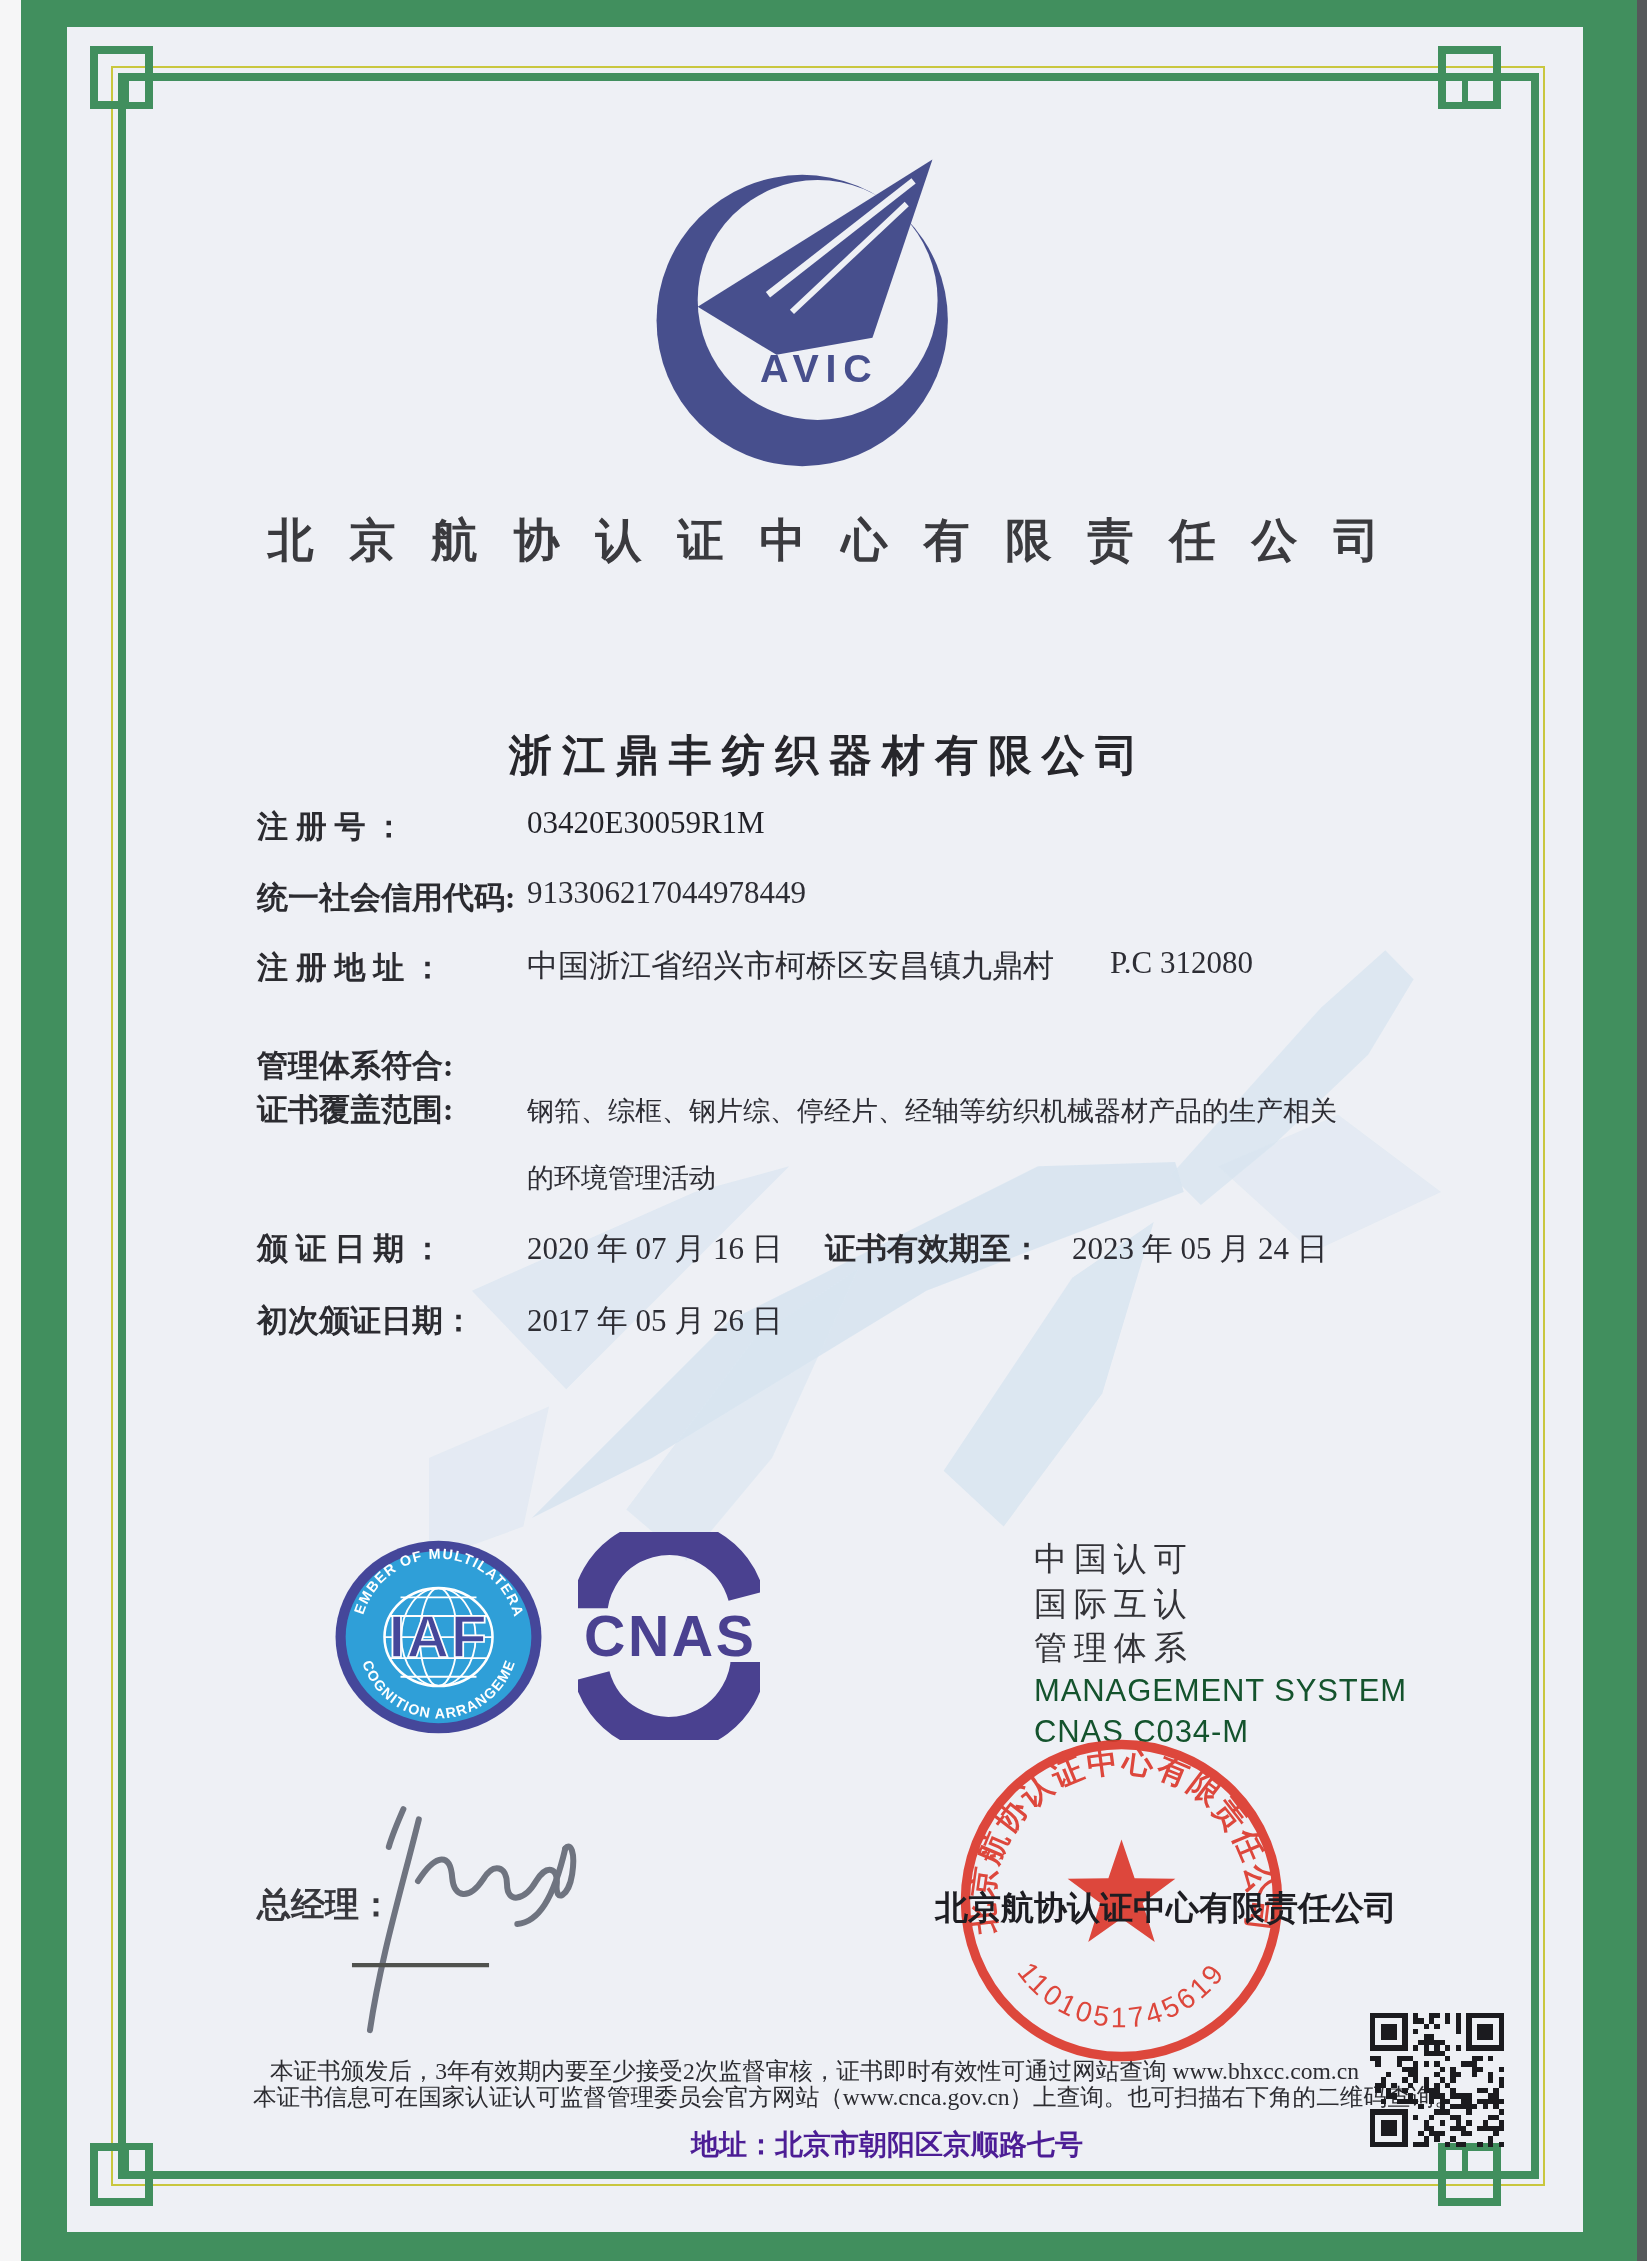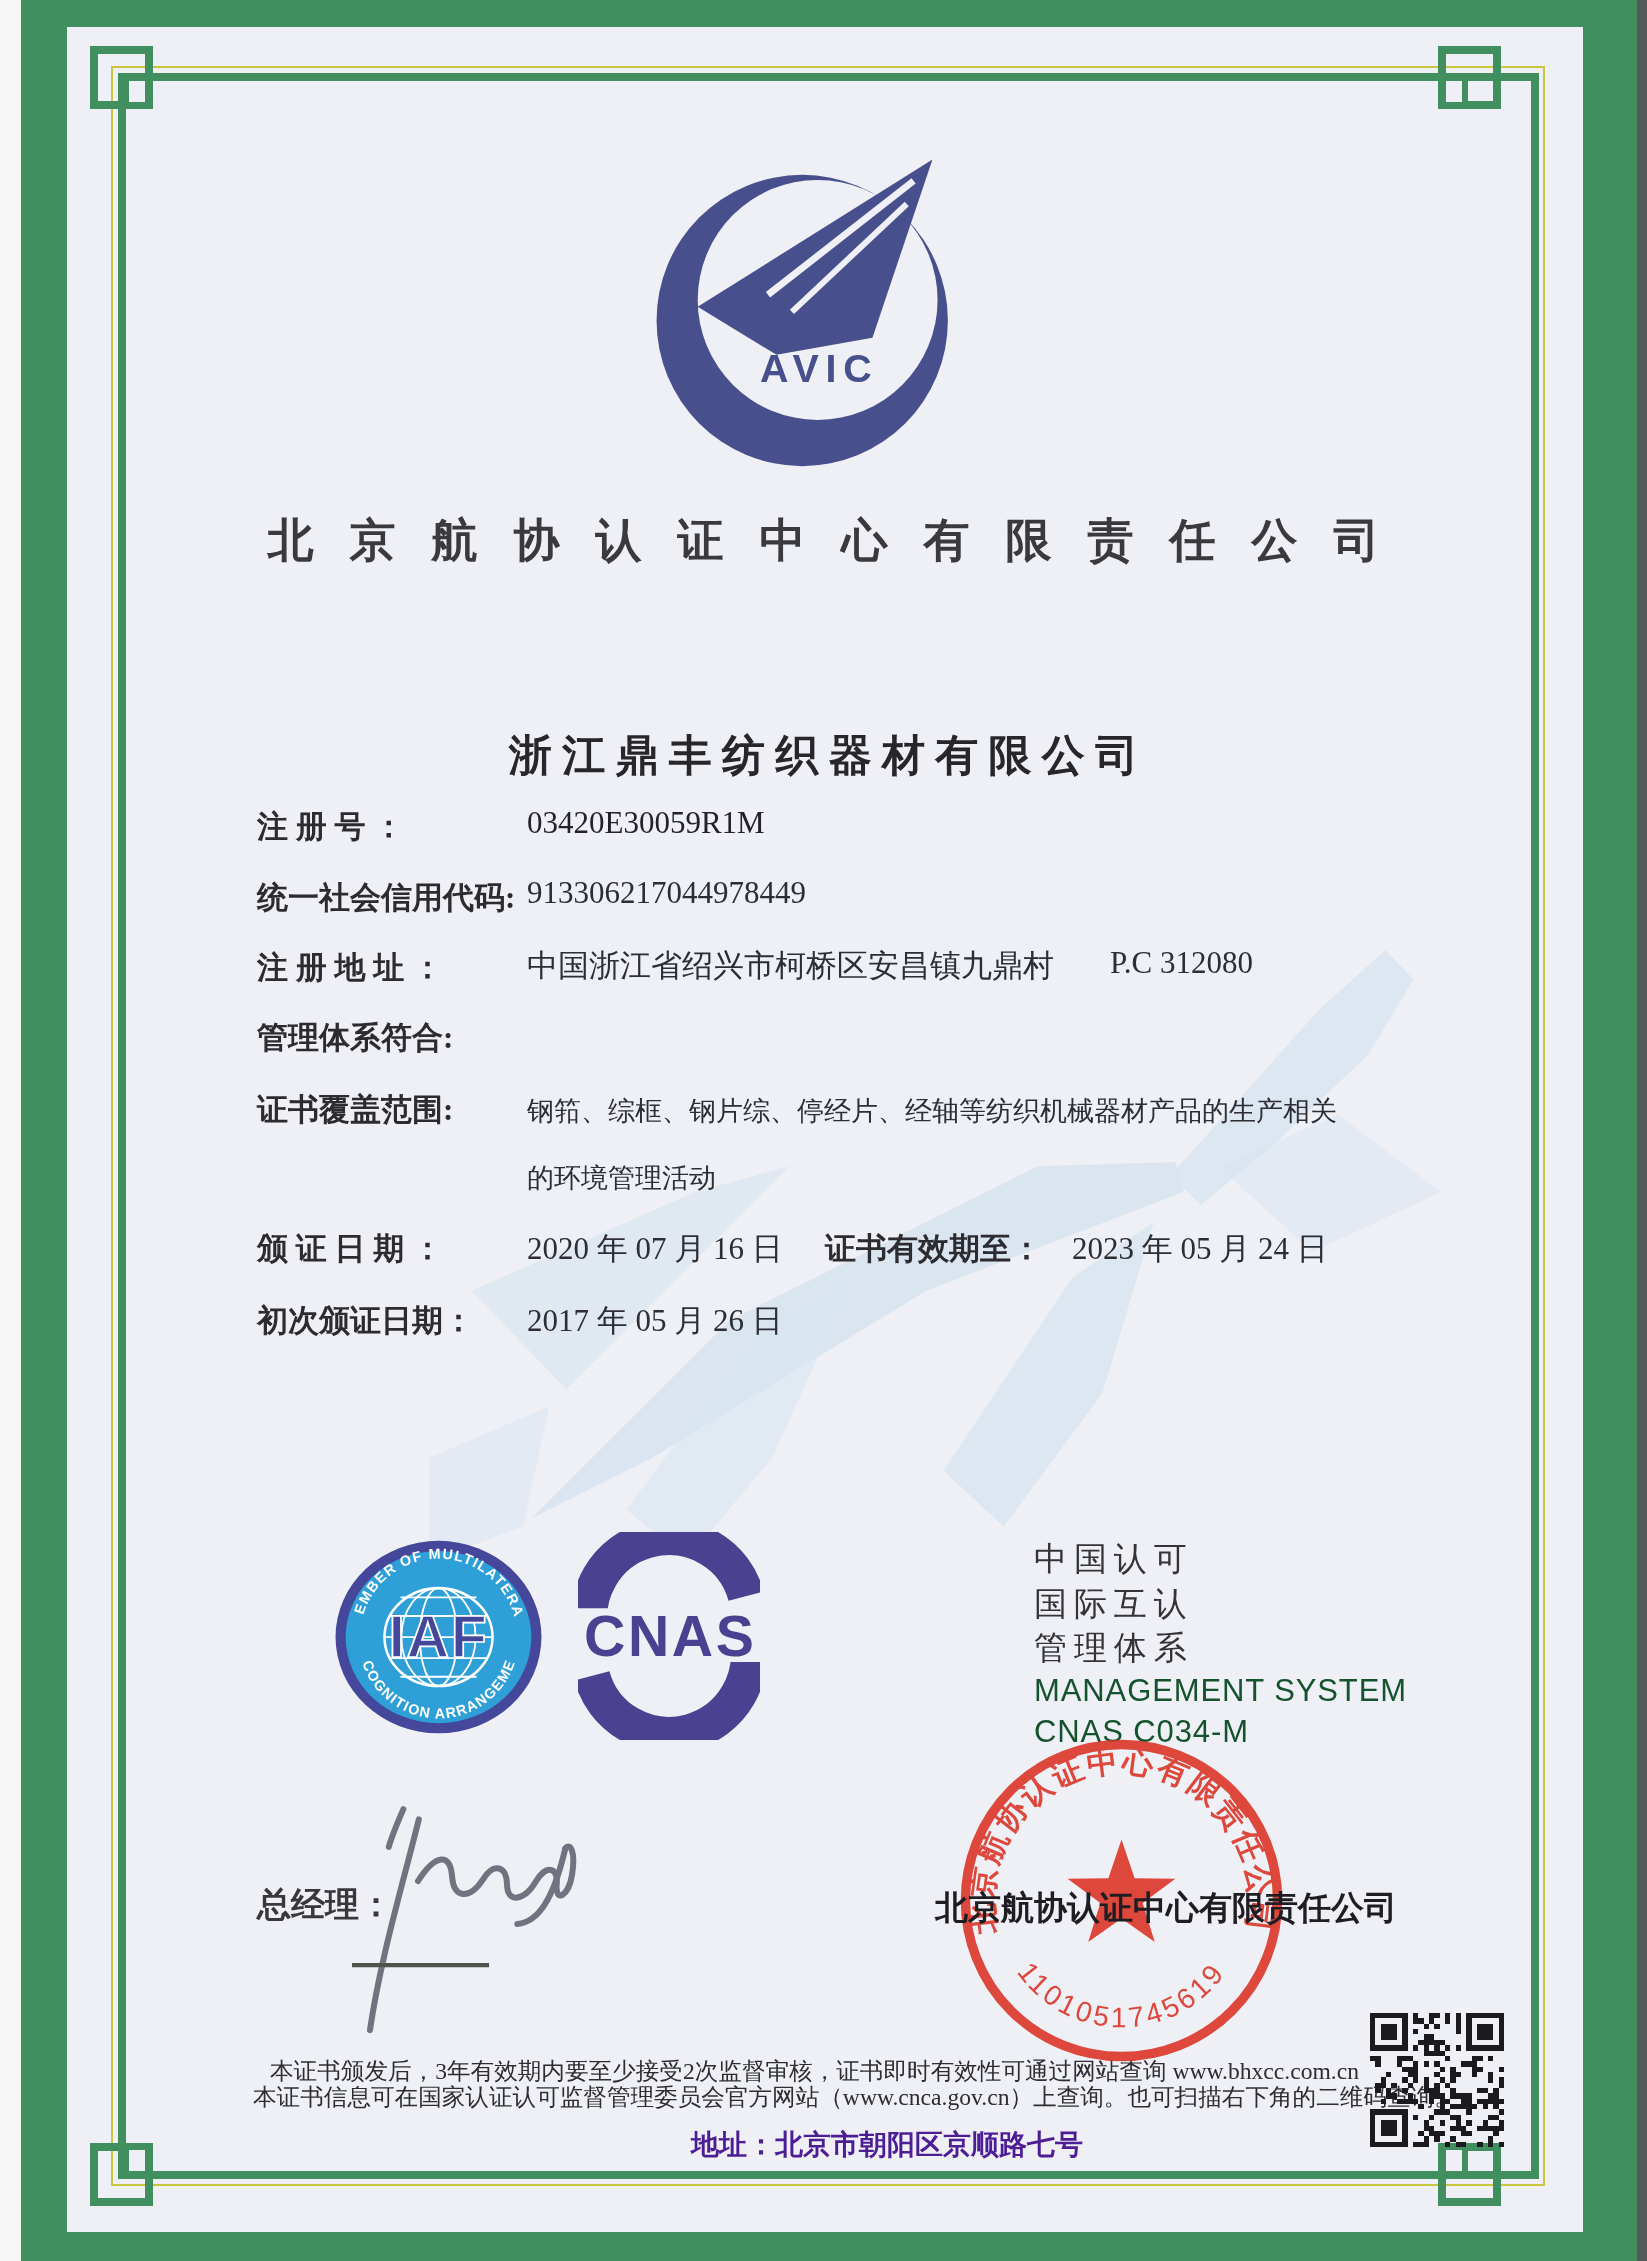--- a/index.html
+++ b/index.html
@@ -105,21 +105,21 @@
   <div class="fld lab z2" style="left:257px;top:806px">注 册 号 ：</div>
   <div class="fld valb z2" style="left:527px;top:805px">03420E30059R1M</div>
 
   <div class="fld lab z2" style="left:257px;top:877px">统一社会信用代码:</div>
   <div class="fld val z2" style="left:527px;top:875px">913306217044978449</div>
 
   <div class="fld lab z2" style="left:257px;top:947px">注 册 地 址 ：</div>
   <div class="fld val z2" style="left:527px;top:945px">中国浙江省绍兴市柯桥区安昌镇九鼎村</div>
   <div class="fld val z2" style="left:1110px;top:945px">P.C 312080</div>
 
-  <div class="fld lab z2" style="left:257px;top:1017px">管理体系符合:</div>
+  <div class="fld lab z2" style="left:257px;top:1045px">管理体系符合:</div>
 
   <div class="fld lab z2" style="left:257px;top:1089px">证书覆盖范围:</div>
   <div class="fld val scope z2" style="left:527px;top:1093px">钢筘、综框、钢片综、停经片、经轴等纺织机械器材产品的生产相关</div>
   <div class="fld val scope z2" style="left:527px;top:1160px">的环境管理活动</div>
 
   <div class="fld lab z2" style="left:257px;top:1228px">颁 证 日 期 ：</div>
   <div class="fld val z2" style="left:527px;top:1228px">2020 年 07 月 16 日</div>
   <div class="fld lab z2" style="left:825px;top:1228px">证书有效期至：</div>
   <div class="fld val z2" style="left:1072px;top:1228px">2023 年 05 月 24 日</div>
 

